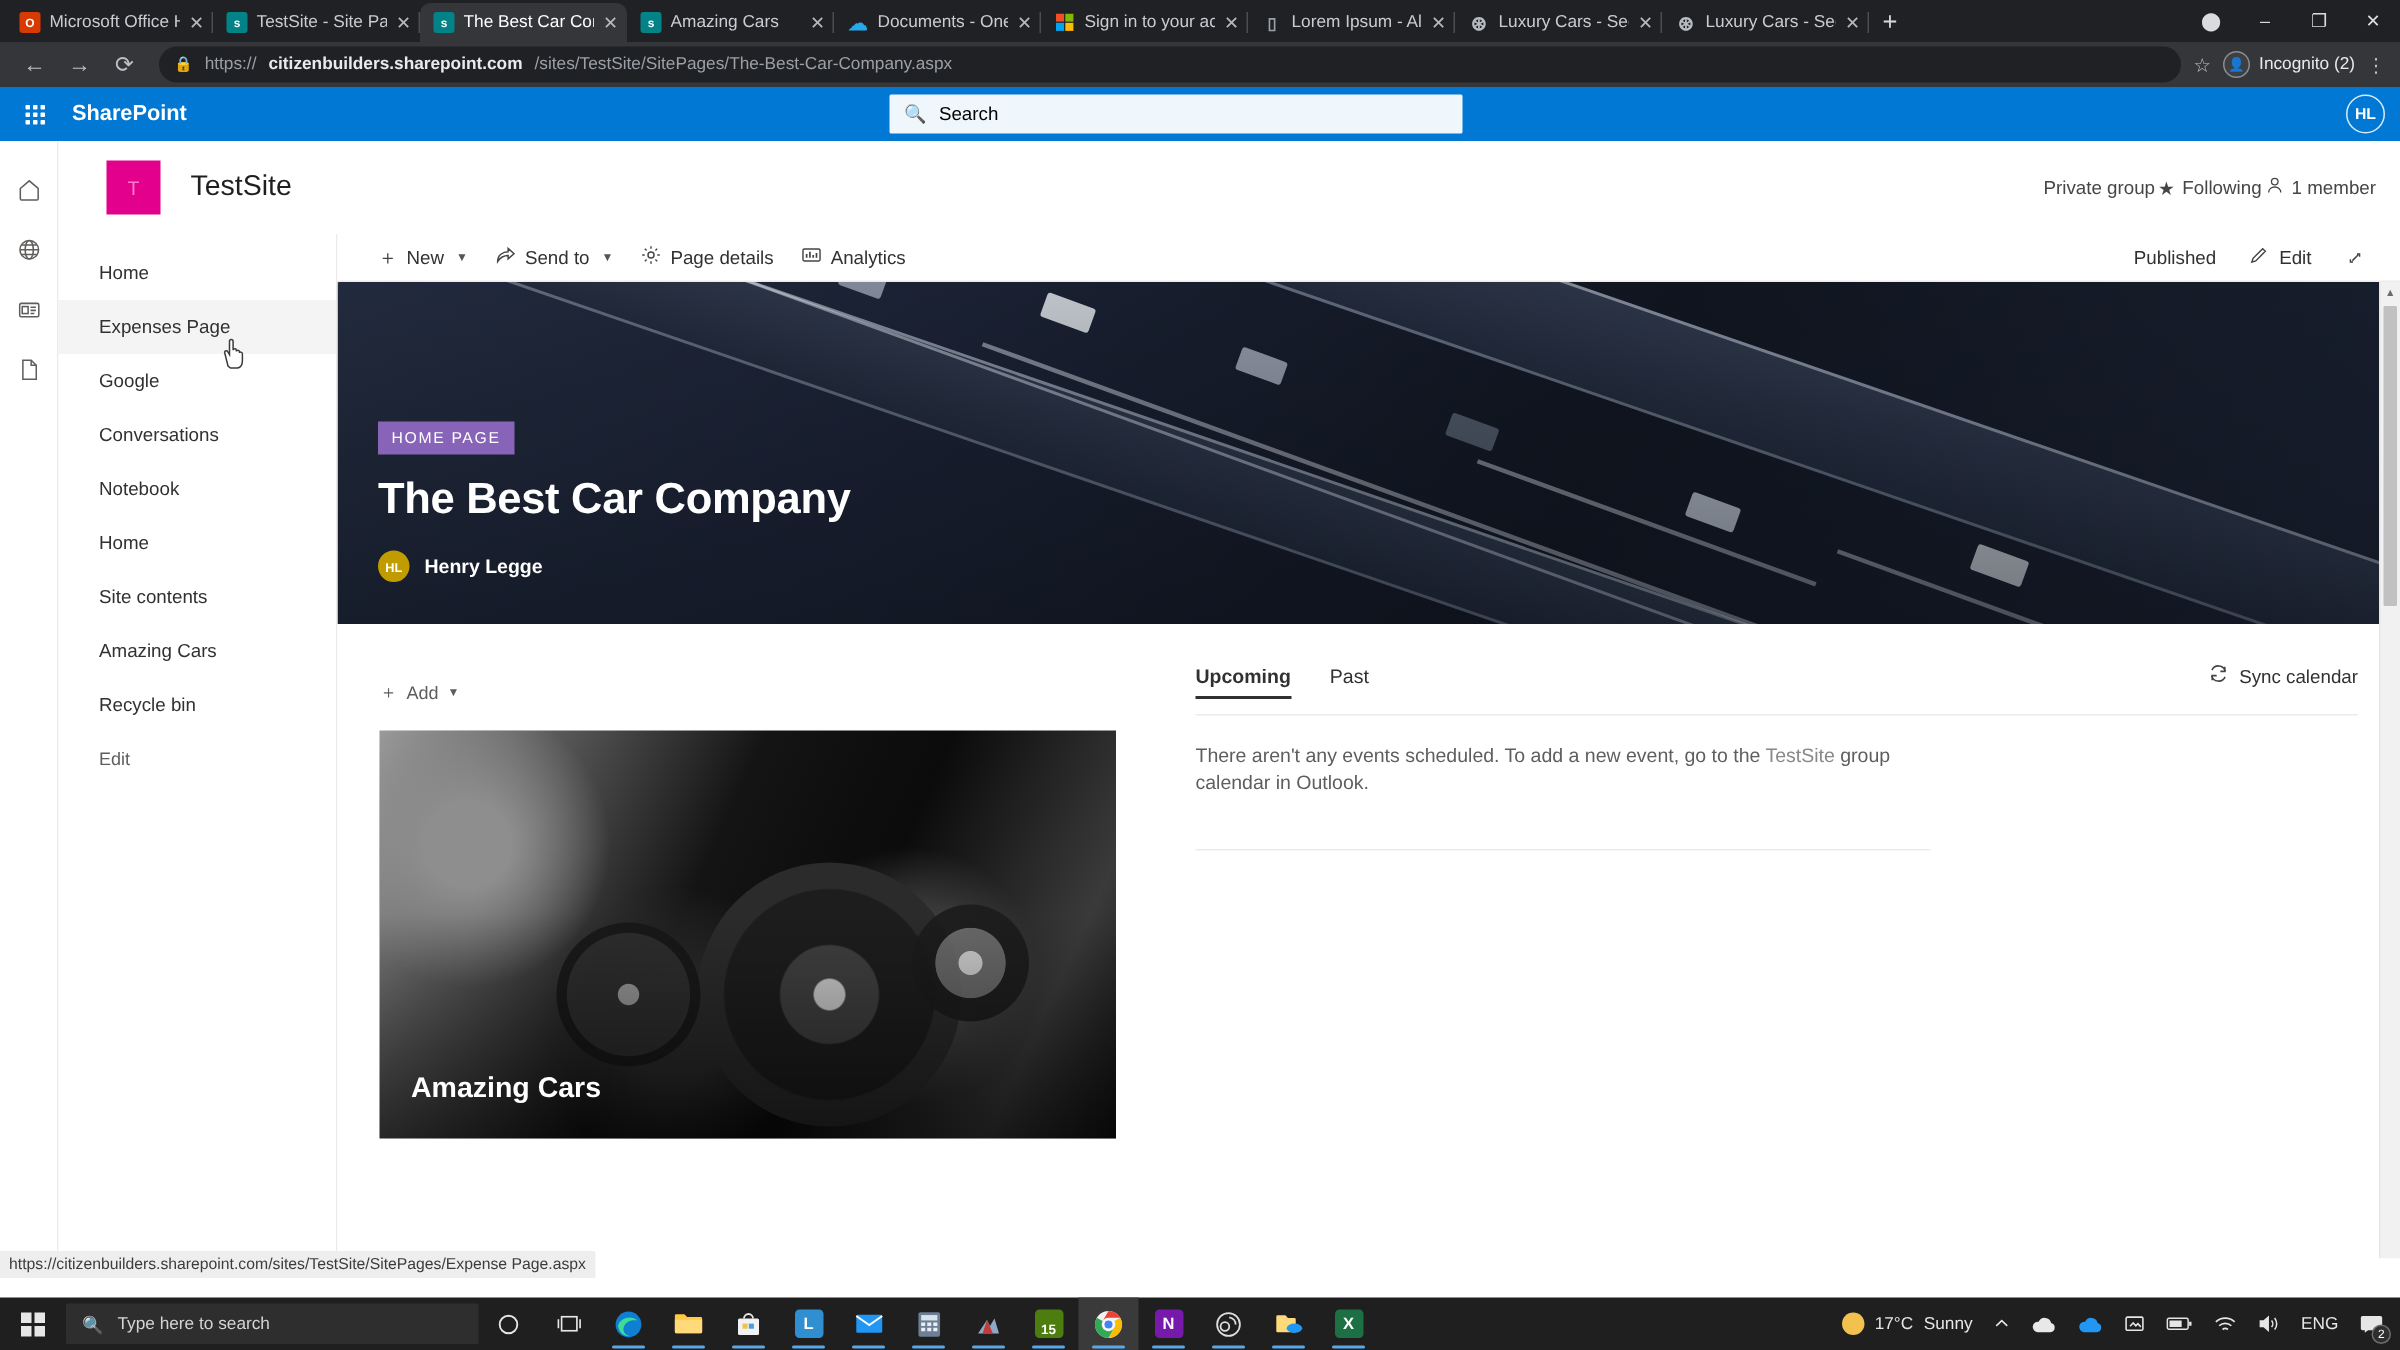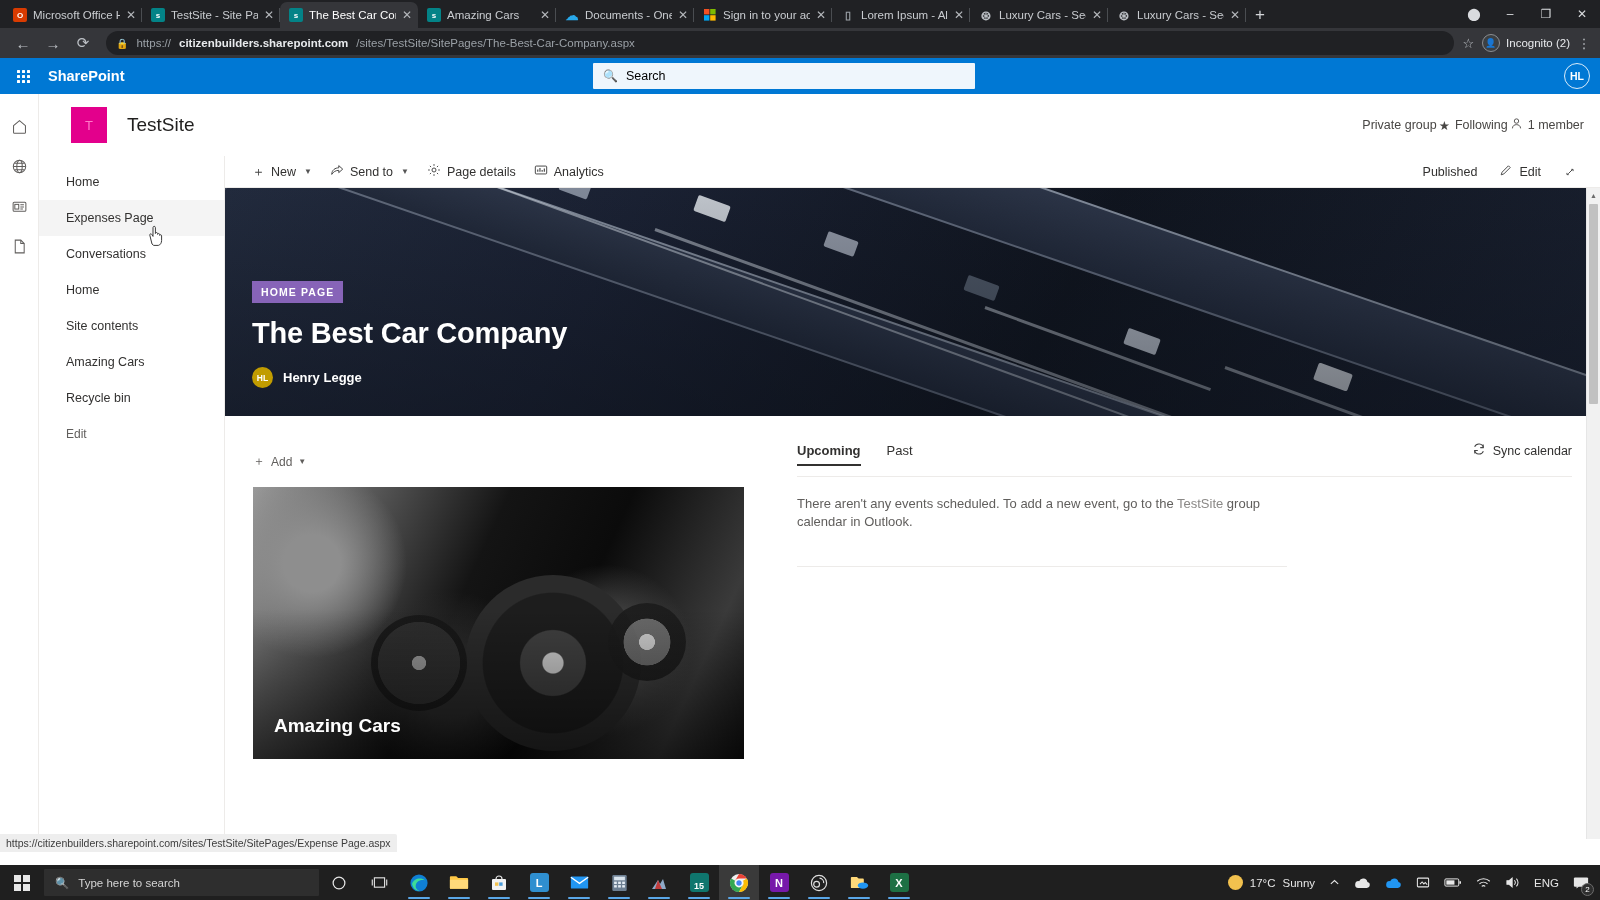--- a/index.html
+++ b/index.html
@@ -209,21 +209,21 @@
   .hero .car {
     position: absolute; border-radius: 2px; background: #cfd6e0; opacity: .85;
   }
   .hero-overlay {
     position: absolute; inset: 0;
     background: linear-gradient(180deg, rgba(10,14,22,.05), rgba(10,14,22,.45));
   }
   .hero-content { position: absolute; left: 27px; bottom: 28px; z-index: 3; }
   .badge-home {
     display: inline-block; background: #8764b8; color: #fff;
-    font-size: 10.5px; font-weight: bold; letter-spacing: 1.1px;
+    font-size: 10.5px; font-weight: normal; letter-spacing: 1.1px;
     padding: 5px 9px;
   }
   .hero-title {
     color: #fff; font-size: 29px; font-weight: bold; margin-top: 14px;
     letter-spacing: -.2px;
   }
   .hero-author { display: flex; align-items: center; gap: 10px; margin-top: 17px; }
   .hero-av {
     width: 21px; height: 21px; border-radius: 50%; background: #c19c00;
     color: #fff; font-size: 8.5px; display: flex; align-items: center;
@@ -513,21 +513,23 @@
             <span>1 member</span>
           </span>
         </div>
       </div>
 
       <div class="maincols">
 
         <div class="navpane">
           <div class="nav-item">Home</div>
           <div class="nav-item hovered">Expenses Page</div>
+          <div class="nav-item">Google</div>
           <div class="nav-item">Conversations</div>
+          <div class="nav-item">Notebook</div>
           <div class="nav-item">Home</div>
           <div class="nav-item">Site contents</div>
           <div class="nav-item">Amazing Cars</div>
           <div class="nav-item">Recycle bin</div>
           <div class="nav-item muted">Edit</div>
         </div>
 
         <div class="pagearea">
 
           <div class="cmdbar">
@@ -731,21 +733,21 @@
           </g>
         </svg>
     </div>
     <div class="tb-icon running">
       <svg width="18" height="18" viewBox="0 0 18 18">
           <path d="M2 15l6-9 2 4 3-5 3 10z" fill="#8ea9c8"></path>
           <path d="M8 6l-3 9h7z" fill="#c23b3b"></path>
         </svg>
     </div>
     <div class="tb-icon running">
-      <span class="sq" style="background:#0f766e; font-size:9px; align-items:flex-end; padding-bottom:1px;">15</span>
+      <span class="sq" style="background:#4d7c0f; font-size:9px; align-items:flex-end; padding-bottom:1px;">15</span>
     </div>
     <div class="tb-icon running active">
       <svg width="20" height="20" viewBox="0 0 20 20">
           <circle cx="10" cy="10" r="9" fill="#f1f1f1"></circle>
           <path d="M10 1a9 9 0 017.8 4.5H10a4.5 4.5 0 00-3.9 2.2z" fill="#ea4335"></path>
           <path d="M2.2 5.5A9 9 0 0010 19l3.9-6.8A4.5 4.5 0 016.1 7.7z" fill="#34a853"></path>
           <path d="M17.8 5.5A9 9 0 0110 19l3.9-6.8A4.5 4.5 0 0014 7.7z" fill="#fbbc05"></path>
           <circle cx="10" cy="10" r="3.6" fill="#fff"></circle>
           <circle cx="10" cy="10" r="2.7" fill="#4285f4"></circle>
         </svg>

